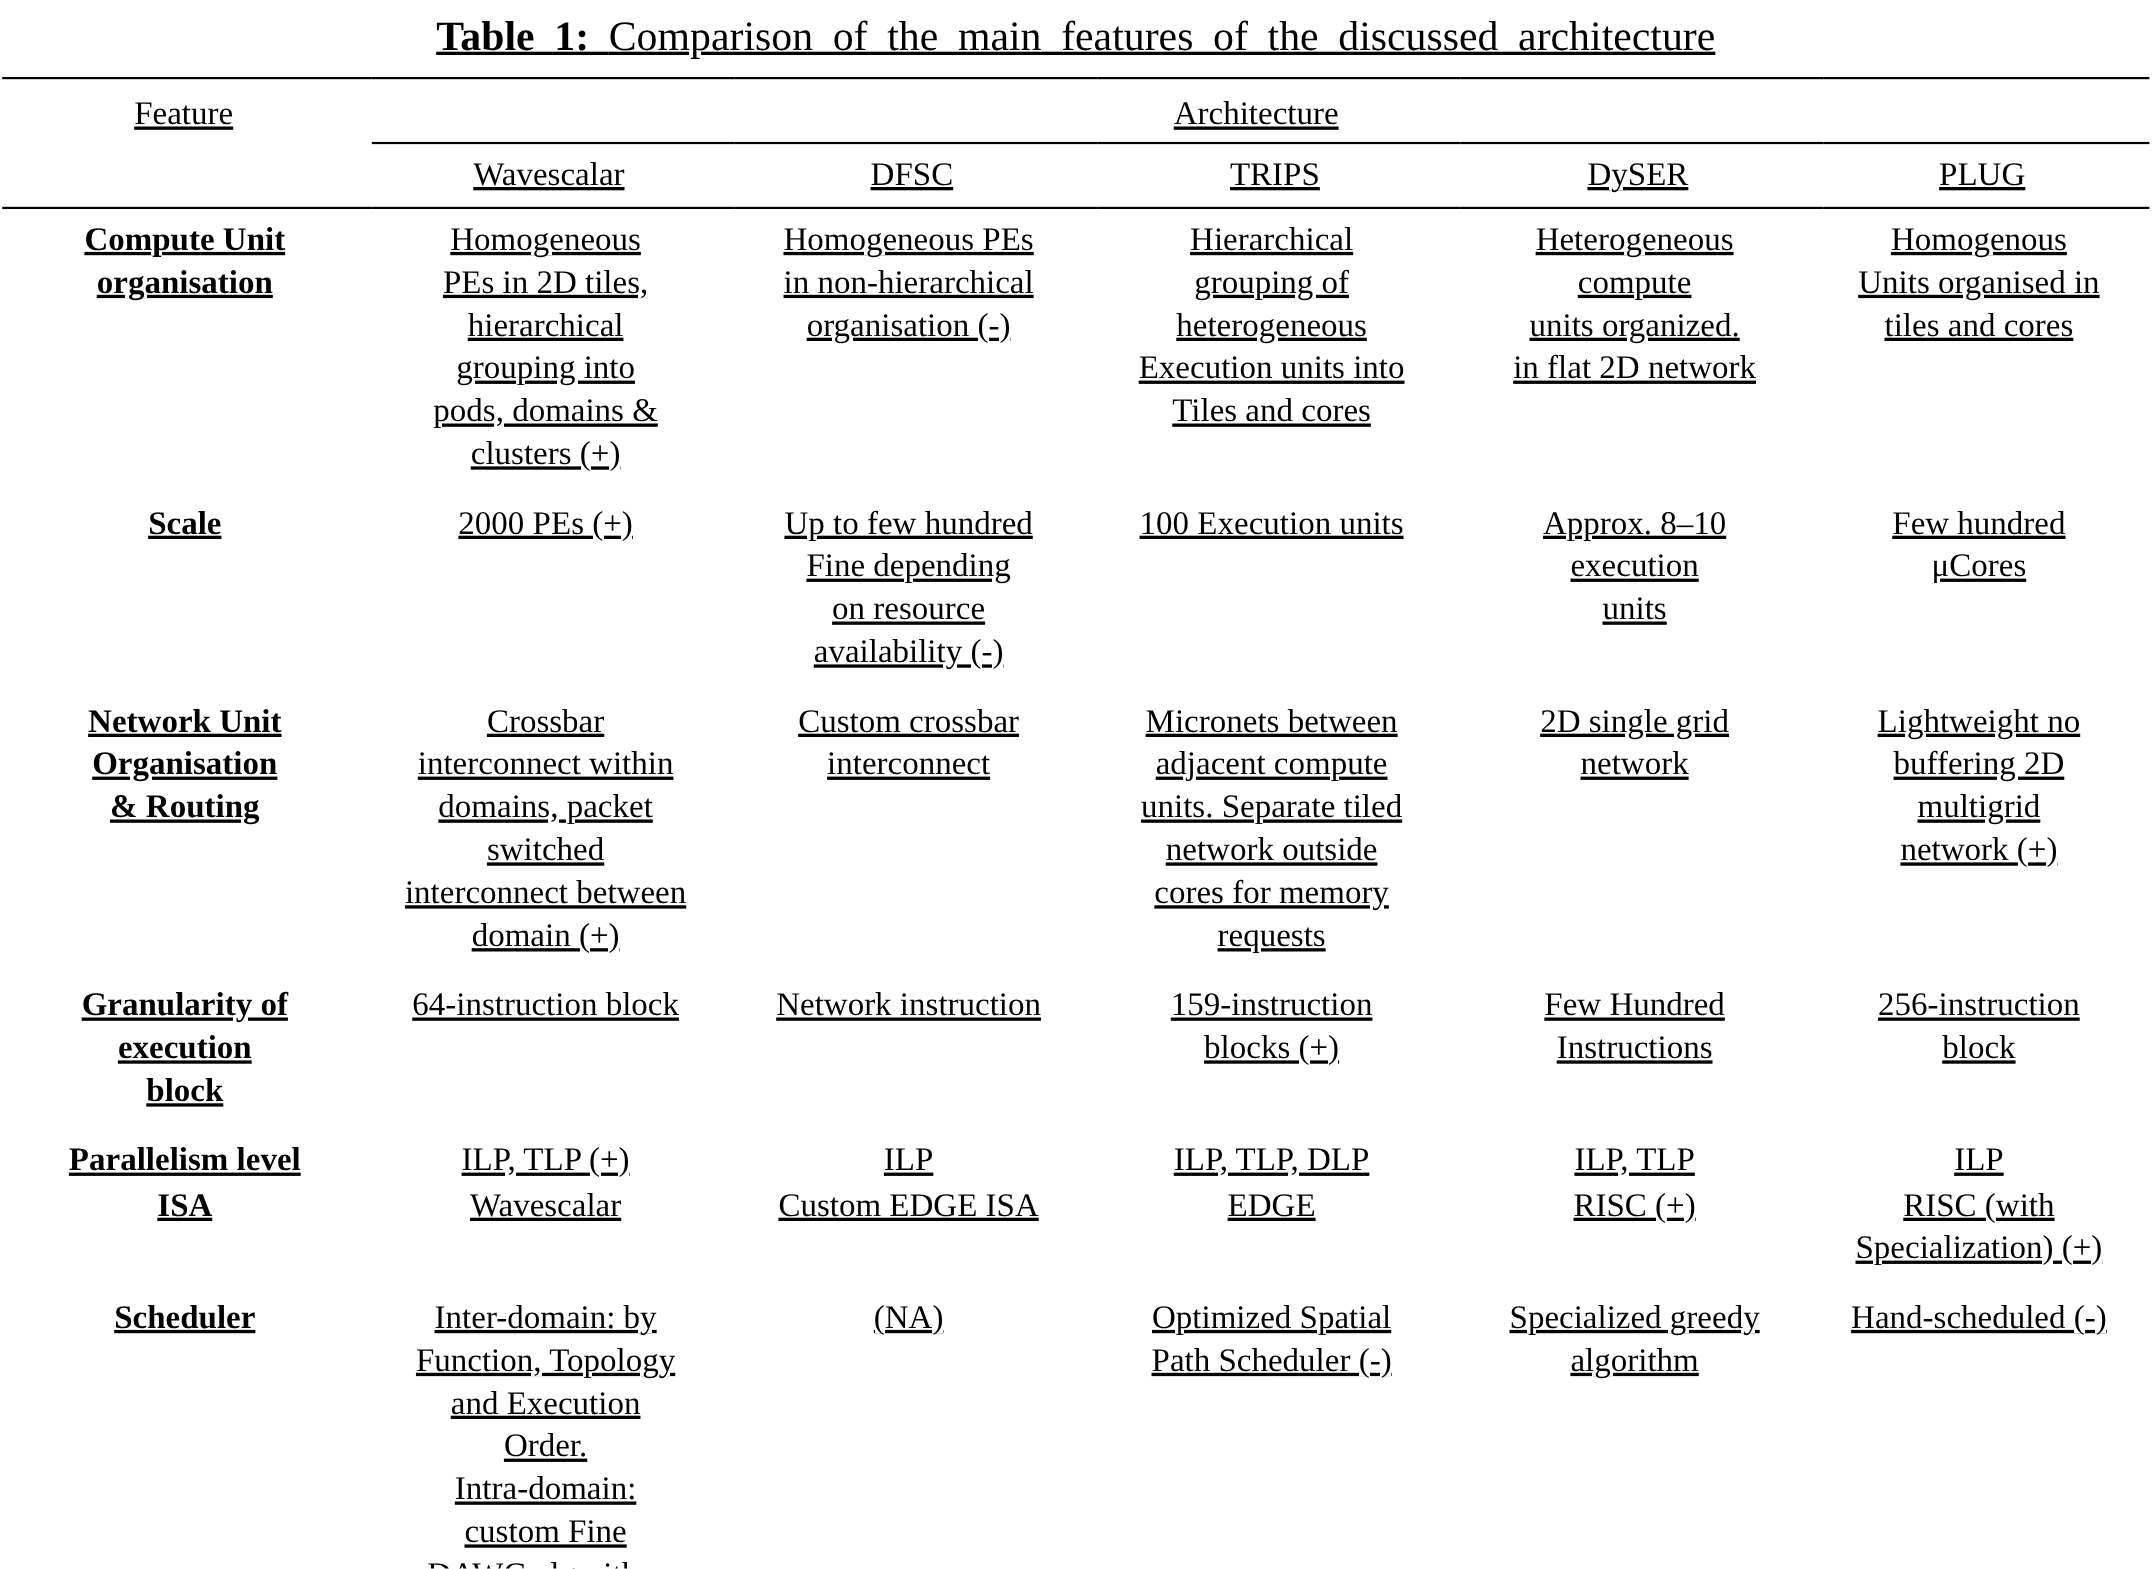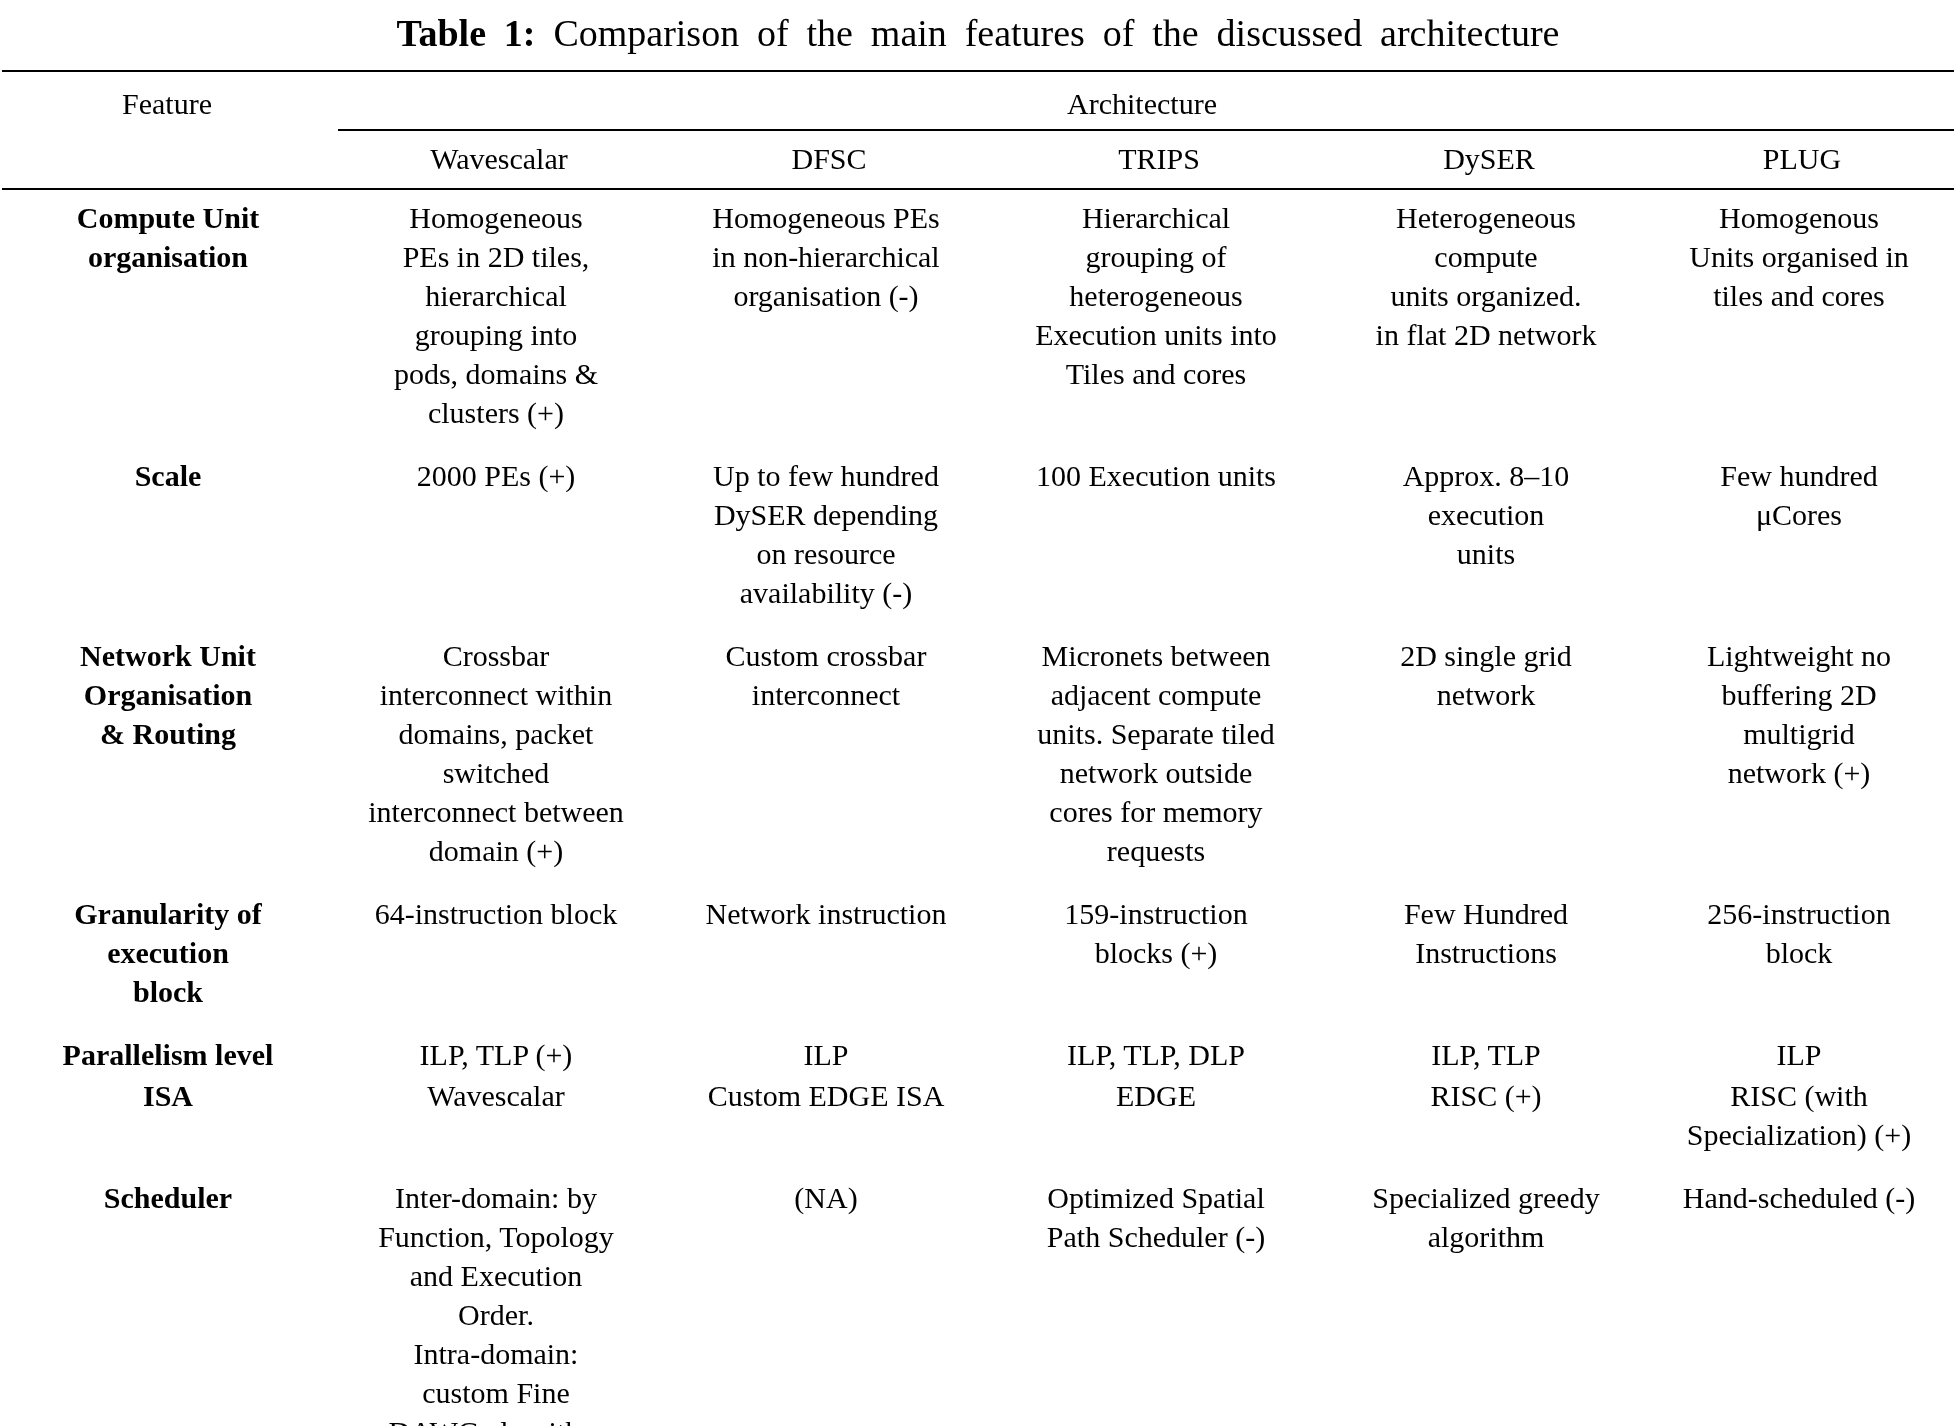--- a/index.html
+++ b/index.html
@@ -1,21 +1,21 @@
 <!DOCTYPE html>
 <html><head>
 <meta charset="utf-8">
 <style>
   html, body { margin: 0; padding: 0; background: #ffffff; }
   body {
     width: 1956px; height: 1426px; overflow: hidden;
     color: #000000;
     font-family: "Liberation Serif", "DejaVu Serif", serif;
   }
-  .page { width: 1956px; height: 1170px; padding: 4px 2px 0 2px; box-sizing: border-box; }
+  .page { width: 1956px; height: 1170px; padding: 4px 2px 0 2px; box-sizing: border-box; text-decoration: underline; }
 
   .title {
     text-align: center;
     font-size: 38px;
     line-height: 1.25;
     padding: 6px 0 12px 0;
     word-spacing: 0.22em;
   }
   .title-label { font-weight: bold; }
 
@@ -100,21 +100,21 @@
 units organized.
 in flat 2D network</td>
         <td>Homogenous
 Units organised in
 tiles and cores</td>
       </tr>
       <tr>
         <td class="feature">Scale</td>
         <td>2000 PEs (+)</td>
         <td>Up to few hundred
-DySER depending
+Fine depending
 on resource
 availability (-)</td>
         <td>100 Execution units</td>
         <td>Approx. 8–10
 execution
 units</td>
         <td>Few hundred
 μCores</td>
       </tr>
       <tr>

